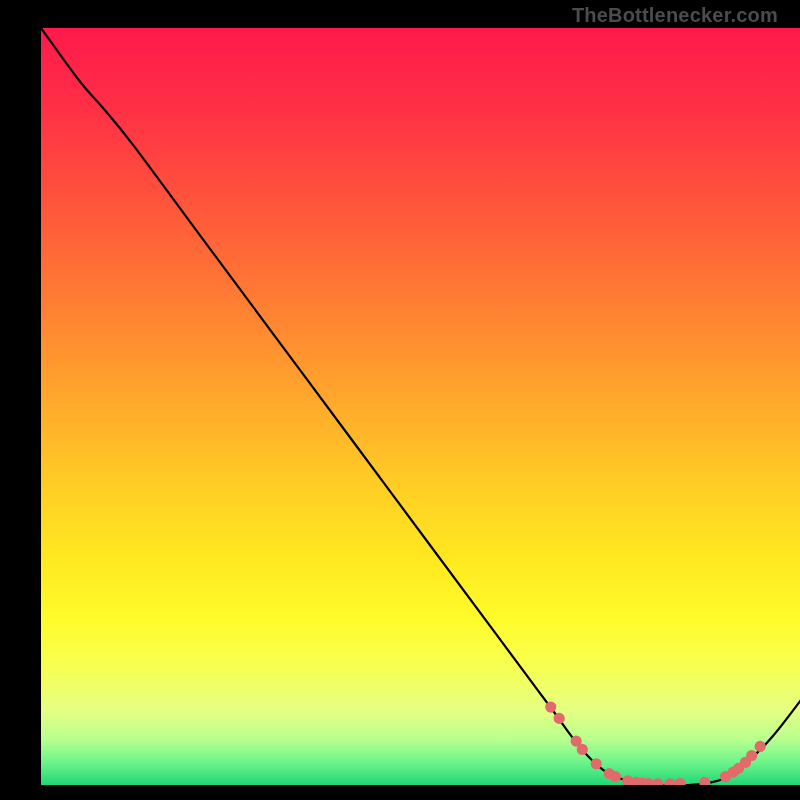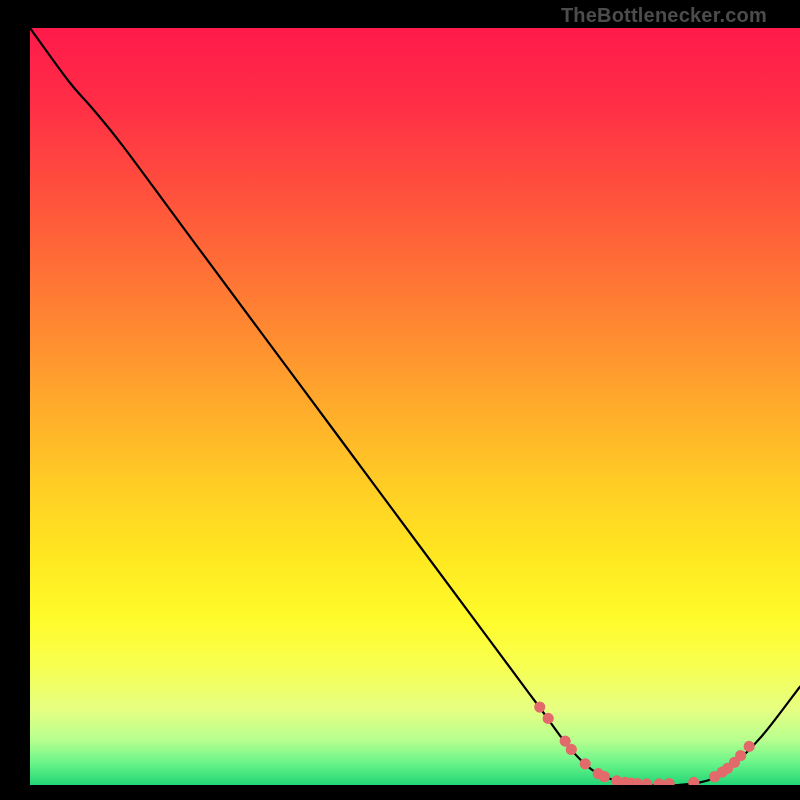--- a/index.html
+++ b/index.html
@@ -1,19 +1,19 @@
 <!DOCTYPE html>
 <html><head>
 <meta charset="utf-8">
 <style>
   * { margin: 0; padding: 0; box-sizing: border-box; }
   html, body { width: 800px; height: 800px; background: #000; overflow: hidden; }
   .frame {
     position: absolute;
-    left: 15px;
+    left: 26px;
     top: 0;
     width: 770px;
     height: 785px;
     background: #000;
     text-align: center;
   }
   .watermark {
     position: absolute;
     top: 4px;
     right: 18px;

